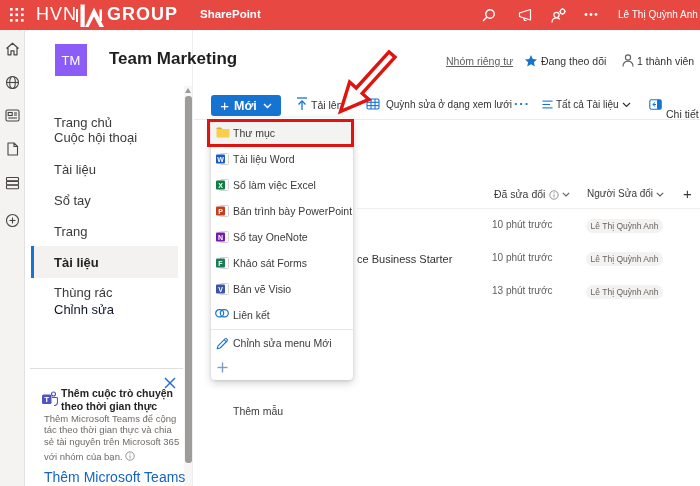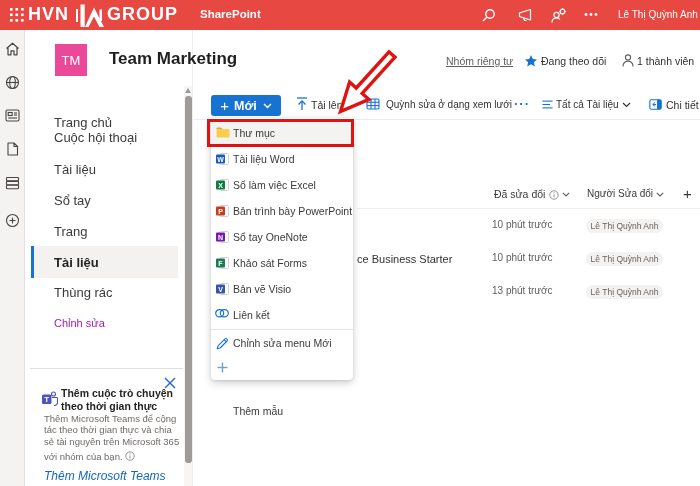--- a/index.html
+++ b/index.html
@@ -18,21 +18,21 @@
       <rect x="5.5" y="0" width="2.6" height="2.6"></rect>
       <rect x="11" y="0" width="2.6" height="2.6"></rect>
     <rect x="0" y="5.5" width="2.6" height="2.6"></rect>
       <rect x="5.5" y="5.5" width="2.6" height="2.6"></rect>
       <rect x="11" y="5.5" width="2.6" height="2.6"></rect>
     <rect x="0" y="11" width="2.6" height="2.6"></rect>
       <rect x="5.5" y="11" width="2.6" height="2.6"></rect>
       <rect x="11" y="11" width="2.6" height="2.6"></rect>
   </g>
 </svg>
-<div class="abs" style="left:28px;top:4px;color:#fff;font-size:18px;font-weight:bold;letter-spacing:1px;">HVN</div>
+<div class="abs" style="left:36px;top:4px;color:#fff;font-size:18px;font-weight:normal;letter-spacing:1px;">HVN</div>
 
 <svg class="abs" style="left:76px;top:3px;" width="30" height="24" viewBox="0 0 30 24">
   <g fill="#fff">
     <rect x="0" y="6" width="2" height="13"></rect>
     <rect x="4.5" y="1.5" width="4.2" height="22.5"></rect>
     <polygon points="18,4.5 28,24 23.5,24 18,13.5 12.5,24 9,24"></polygon>
     <rect x="23.5" y="6.5" width="2.5" height="11.5"></rect>
   </g>
 </svg>
 <div class="abs" style="left:107px;top:4px;color:#fff;font-size:18px;font-weight:bold;letter-spacing:1px;">GROUP</div>
@@ -116,21 +116,21 @@
 <div class="abs" style="left:26px;top:30px;width:167px;height:456px;background:#fff;border-right:1px solid #efeeed;"></div>
 
 <div class="abs" style="left:31px;top:246px;width:147px;height:32px;background:#f3f2f1;border-left:3px solid #1673d2;"></div>
 <div class="abs" style="left:54px;top:99px;font-size:13px;color:#3b3a39;margin-top:16px;">Trang chủ</div>
 <div class="abs" style="left:54px;top:130px;font-size:13px;color:#3b3a39;">Cuộc hội thoại</div>
 <div class="abs" style="left:54px;top:162px;font-size:13px;color:#3b3a39;">Tài liệu</div>
 <div class="abs" style="left:54px;top:193px;font-size:13px;color:#3b3a39;">Sổ tay</div>
 <div class="abs" style="left:54px;top:224px;font-size:13px;color:#3b3a39;">Trang</div>
 <div class="abs" style="left:54px;top:255px;font-size:13px;color:#252423;font-weight:bold;">Tài liệu</div>
 <div class="abs" style="left:54px;top:285px;font-size:13px;color:#3b3a39;">Thùng rác</div>
-<div class="abs" style="left:54px;top:317px;font-size:11px;color:#a21caf;">Chỉnh sửa</div>
+<div class="abs" style="left:54px;top:302px;font-size:13px;color:#0f172a;">Chỉnh sửa</div>
 
 <div class="abs" style="left:184px;top:86px;width:8px;height:400px;background:#f7f6f5;"></div>
 <svg class="abs" style="left:185px;top:88px;" width="6" height="5" viewBox="0 0 6 5">
     <polygon points="3,0 6,5 0,5" fill="#9a9a98"></polygon>
   </svg>
 <div class="abs" style="left:184.5px;top:96px;width:7px;height:367px;background:#9d9c9a;border-radius:3px;"></div>
 
 <div class="abs" style="left:30px;top:368px;width:153px;border-top:1px solid #e1dfdd;"></div>
 <svg class="abs" style="left:164px;top:377px;" width="12" height="12" viewBox="0 0 12 12">
   <g stroke="#2b6cd4" stroke-width="1.5">
@@ -147,23 +147,23 @@
 </svg>
 <div class="abs" style="left:61px;top:387px;font-size:10.5px;line-height:13px;font-weight:bold;color:#252423;">Thêm cuộc trò chuyện<br>theo thời gian thực</div>
 <div class="abs" style="left:44px;top:413px;font-size:9.5px;line-height:11.3px;color:#6e6a67;">Thêm Microsoft Teams để cộng<br>tác theo thời gian thực và chia<br>sẻ tài nguyên trên Microsoft 365</div>
 <div class="abs" style="left:44px;top:451px;font-size:9.5px;color:#6e6a67;">với nhóm của bạn.
   <svg width="10" height="10" viewBox="0 0 10 10" style="vertical-align:-1px;">
       <circle cx="5" cy="5" r="4.2" fill="none" stroke="#8a8886" stroke-width="0.9"></circle>
       <line x1="5" y1="4.4" x2="5" y2="7.4" stroke="#8a8886" stroke-width="0.9"></line>
       <circle cx="5" cy="2.8" r="0.6" fill="#8a8886"></circle>
     </svg>
 </div>
-<div class="abs" style="left:44px;top:469px;font-size:12px;color:#1366c0;font-style:italic;">Thêm Microsoft Teams</div>
-
-<div class="abs flex" style="left:55px;top:44px;width:32px;height:32px;background:#ec4899;color:#fff;font-size:13px;justify-content:center;">TM</div>
+<div class="abs" style="left:44px;top:469px;font-size:14px;color:#1366c0;">Thêm Microsoft Teams</div>
+
+<div class="abs flex" style="left:55px;top:44px;width:32px;height:32px;background:#8b5cf6;color:#fff;font-size:13px;justify-content:center;">TM</div>
 <div class="abs" style="left:109px;top:49px;font-size:17px;font-weight:600;color:#201f1e;">Team Marketing</div>
 <div class="abs" style="left:446px;top:55px;font-size:10.5px;color:#605e5c;text-decoration:underline;">Nhóm riêng tư</div>
 <svg class="abs" style="left:525px;top:55px;" width="12" height="12" viewBox="0 0 12 12">
   <polygon points="6,0 7.8,3.9 12,4.4 8.9,7.3 9.8,11.5 6,9.3 2.2,11.5 3.1,7.3 0,4.4 4.2,3.9" fill="#1673d2"></polygon>
 </svg>
 <div class="abs" style="left:541px;top:55px;font-size:10.5px;color:#323130;">Đang theo dõi</div>
 <svg class="abs" style="left:622px;top:54px;" width="12" height="13" viewBox="0 0 12 13">
   <g fill="none" stroke="#605e5c" stroke-width="1.1">
     <circle cx="6" cy="3.5" r="2.6"></circle>
     <path d="M1 12.5 C1 8.8 3.2 7.3 6 7.3 C8.8 7.3 11 8.8 11 12.5"></path>
@@ -210,21 +210,21 @@
 <div class="abs" style="left:556px;top:99px;font-size:10px;color:#323130;">Tất cả Tài liệu</div>
 <svg class="abs" style="left:622px;top:102px;" width="9" height="6" viewBox="0 0 9 6">
     <path d="M1 1 L4.5 4.5 L8 1" fill="none" stroke="#323130" stroke-width="1.2"></path>
   </svg>
 
 <svg class="abs" style="left:649px;top:99px;" width="13" height="11" viewBox="0 0 13 11">
   <rect x="0.8" y="0.8" width="11.4" height="9.4" rx="1.5" fill="none" stroke="#1673d2" stroke-width="1.1"></rect>
   <rect x="8" y="0.8" width="4.2" height="9.4" rx="1" fill="#1673d2"></rect>
   <path d="M6 3.5 L3.8 5.5 L6 7.5 M3.8 5.5 L7 5.5" fill="none" stroke="#1673d2" stroke-width="1"></path>
 </svg>
-<div class="abs" style="left:666px;top:99px;font-size:10.5px;color:#323130;">Chi tiết</div>
+<div class="abs" style="left:666px;top:108px;font-size:10.5px;color:#323130;">Chi tiết</div>
 
 <div class="abs" style="left:357px;top:208px;width:343px;border-top:1px solid #f0efee;"></div>
 <div class="abs" style="left:357px;top:253px;font-size:11px;color:#323130;">ce Business Starter</div>
 <div class="abs" style="left:494px;top:188px;font-size:10.5px;color:#3b3a39;">Đã sửa đổi</div>
 <svg class="abs" style="left:549px;top:190px;" width="10" height="10" viewBox="0 0 10 10">
     <circle cx="5" cy="5" r="4.2" fill="none" stroke="#8a8886" stroke-width="0.9"></circle>
     <line x1="5" y1="4.4" x2="5" y2="7.4" stroke="#8a8886" stroke-width="0.9"></line>
     <circle cx="5" cy="2.8" r="0.6" fill="#8a8886"></circle>
   </svg>
 <svg class="abs" style="left:562px;top:192px;" width="8" height="5" viewBox="0 0 8 5">

